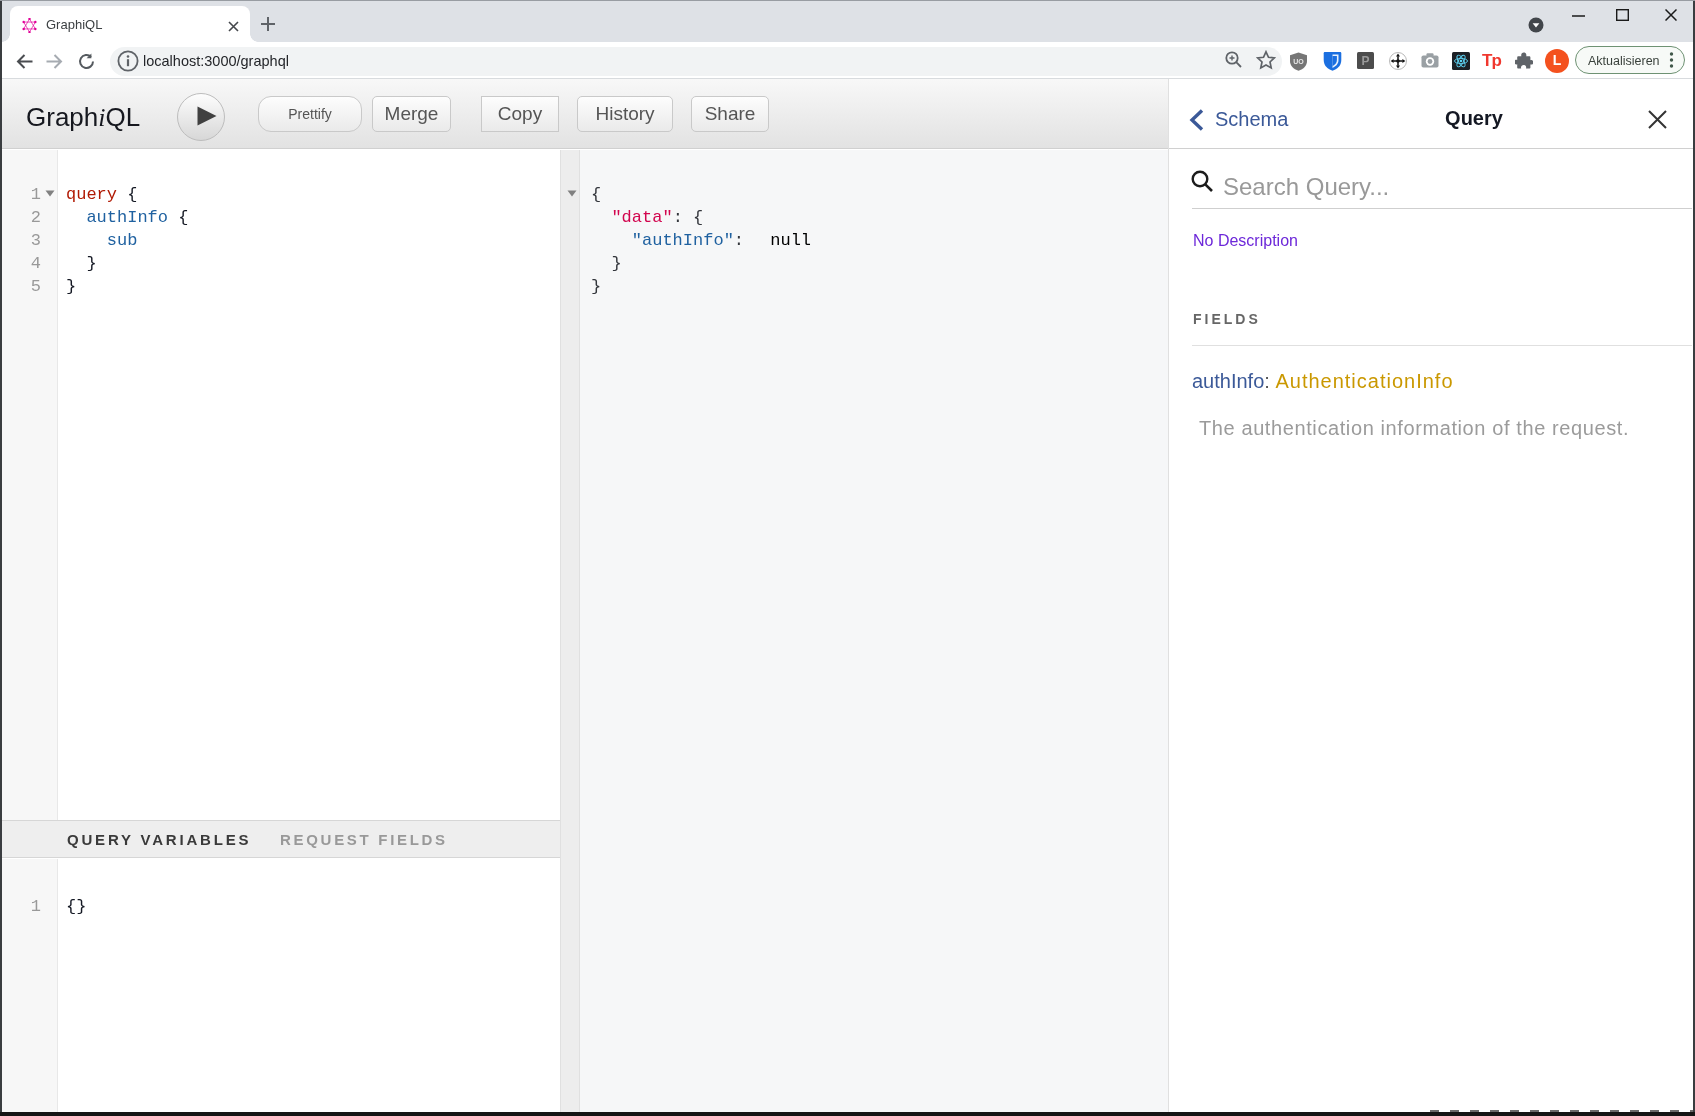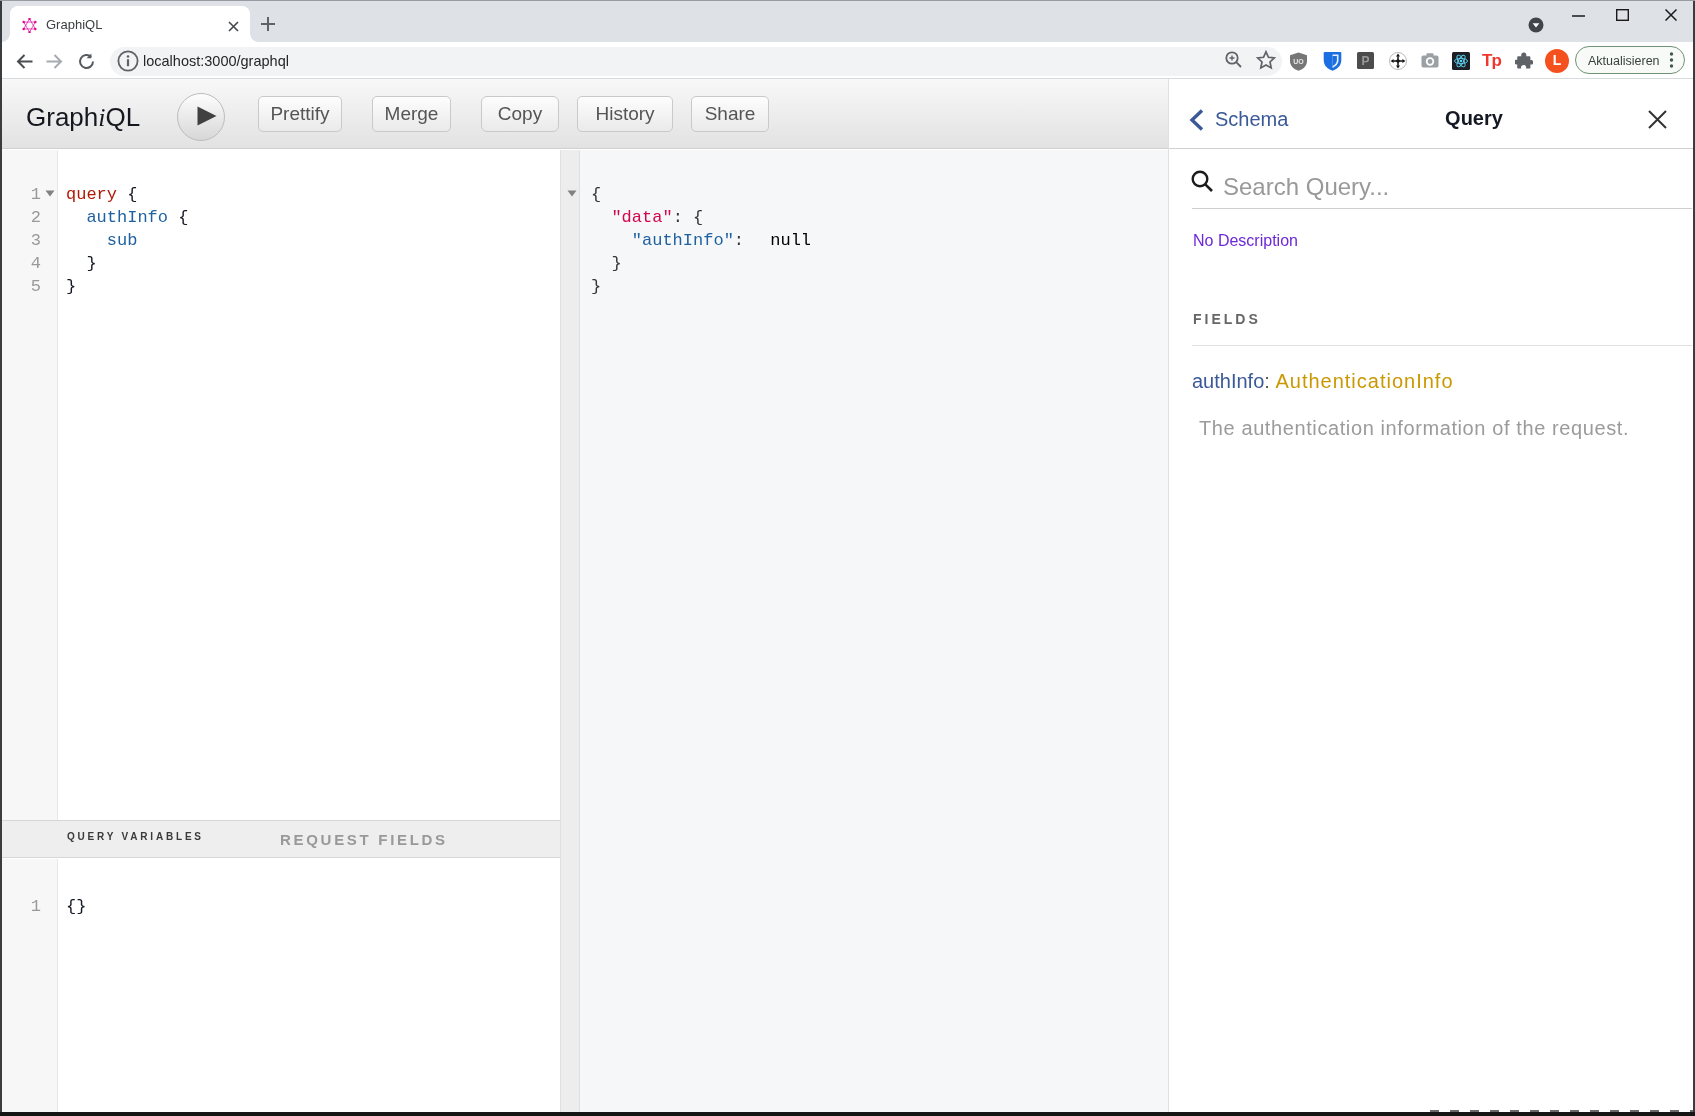--- a/index.html
+++ b/index.html
@@ -150,23 +150,23 @@
 </svg>
 
 <div class="abs" style="left:0;top:79px;width:1168px;height:70px;background:linear-gradient(#f8f8f8,#e2e2e2);border-bottom:1px solid #d0d0d0;"></div>
 <div class="abs" style="left:26px;top:102px;font-size:26px;color:#16181f;">Graph<span style="font-style:italic;font-family:'Liberation Serif',serif;">i</span>QL</div>
 
 <div class="abs" style="left:177px;top:92.5px;width:48px;height:48px;border-radius:50%;background:linear-gradient(#fdfdfd,#d7d7d7);border:1px solid #bdbdbd;"></div>
 <svg class="abs" style="left:197px;top:106px;" width="20" height="20" viewBox="0 0 20 20">
   <path d="M0.5 0.5 L19.5 10 L0.5 19.5 Z" fill="#404040"></path>
 </svg>
 
-<div class="abs" style="left:258px;top:96px;width:84px;height:36px;background:linear-gradient(#fdfdfd,#eaeaea);border:1px solid #c9c9c9;border-radius:5px;color:#555;font-size:19px;text-align:center;line-height:34px;">Prettify</div>
+<div class="abs" style="left:258px;top:96px;width:104px;height:36px;background:linear-gradient(#fdfdfd,#eaeaea);border:1px solid #c9c9c9;border-radius:13px;color:#555;font-size:14px;text-align:center;line-height:34px;">Prettify</div>
 <div class="abs" style="left:372px;top:96px;width:79px;height:36px;background:linear-gradient(#fdfdfd,#eaeaea);border:1px solid #c9c9c9;border-radius:5px;color:#555;font-size:19px;text-align:center;line-height:34px;">Merge</div>
-<div class="abs" style="left:481px;top:96px;width:78px;height:36px;background:linear-gradient(#fdfdfd,#eaeaea);border:1px solid #c9c9c9;border-radius:6px;color:#555;font-size:19px;text-align:center;line-height:34px;">Copy</div>
+<div class="abs" style="left:481px;top:96px;width:78px;height:36px;background:linear-gradient(#fdfdfd,#eaeaea);border:1px solid #c9c9c9;border-radius:0;color:#555;font-size:19px;text-align:center;line-height:34px;">Copy</div>
 <div class="abs" style="left:577px;top:96px;width:96px;height:36px;background:linear-gradient(#fdfdfd,#eaeaea);border:1px solid #c9c9c9;border-radius:5px;color:#555;font-size:19px;text-align:center;line-height:34px;">History</div>
 <div class="abs" style="left:691px;top:96px;width:78px;height:36px;background:linear-gradient(#fdfdfd,#eaeaea);border:1px solid #c9c9c9;border-radius:5px;color:#555;font-size:19px;text-align:center;line-height:34px;">Share</div>
 
 <div class="abs" style="left:2px;top:150px;width:558px;height:670px;background:#fff;"></div>
 <div class="abs" style="left:2px;top:150px;width:56px;height:670px;background:#f7f7f7;border-right:1px solid #e8e8e8;"></div>
 
 <div class="abs mono" style="left:0px;top:182.5px;width:41px;text-align:right;color:#999;">1
 2
 3
 4
@@ -188,21 +188,21 @@
 <svg class="abs" style="left:567px;top:190px;" width="10" height="7" viewBox="0 0 10 7">
   <path d="M0.5 0.5 H9.5 L5 6.5 Z" fill="#818181"></path>
 </svg>
 <div class="abs mono" style="left:591px;top:182.5px;color:#33363c;">{
   <span style="color:#D2054E;">"data"</span>: {
     <span style="color:#1F61A0;">"authInfo"</span>: <span style="color:#000000;margin-left:16px;">null</span>
   }
 }</div>
 
 <div class="abs" style="left:2px;top:820px;width:558px;height:38px;background:#eee;border-top:1px solid #d6d6d6;border-bottom:1px solid #d6d6d6;"></div>
-<div class="abs" style="left:67px;top:831px;font-size:10px;font-weight:bold;letter-spacing:2.8px;color:#3a3a3a;">QUERY VARIABLES</div>
+<div class="abs" style="left:67px;top:831px;font-size:15px;font-weight:bold;letter-spacing:2.8px;color:#3a3a3a;">QUERY VARIABLES</div>
 <div class="abs" style="left:280px;top:831px;font-size:15px;font-weight:bold;letter-spacing:2.7px;color:#999;">REQUEST FIELDS</div>
 <div class="abs" style="left:2px;top:859px;width:558px;height:253px;background:#fff;"></div>
 <div class="abs" style="left:2px;top:859px;width:56px;height:253px;background:#f7f7f7;border-right:1px solid #e8e8e8;"></div>
 <div class="abs mono" style="left:0px;top:894.5px;width:41px;text-align:right;color:#999;">1</div>
 <div class="abs mono" style="left:66px;top:894.5px;color:#141823;">{}</div>
 
 <div class="abs" style="left:1168px;top:79px;width:525px;height:1033px;background:#fff;border-left:1px solid #e0e0e0;"></div>
 <div class="abs" style="left:1169px;top:79px;width:524px;height:70px;border-bottom:1px solid #d0d0d0;"></div>
 <svg class="abs" style="left:1189px;top:109px;" width="15" height="22" viewBox="0 0 15 22">
   <path d="M13 1.5 L3 11 L13 20.5" stroke="#3B5998" stroke-width="3.4" fill="none"></path>

